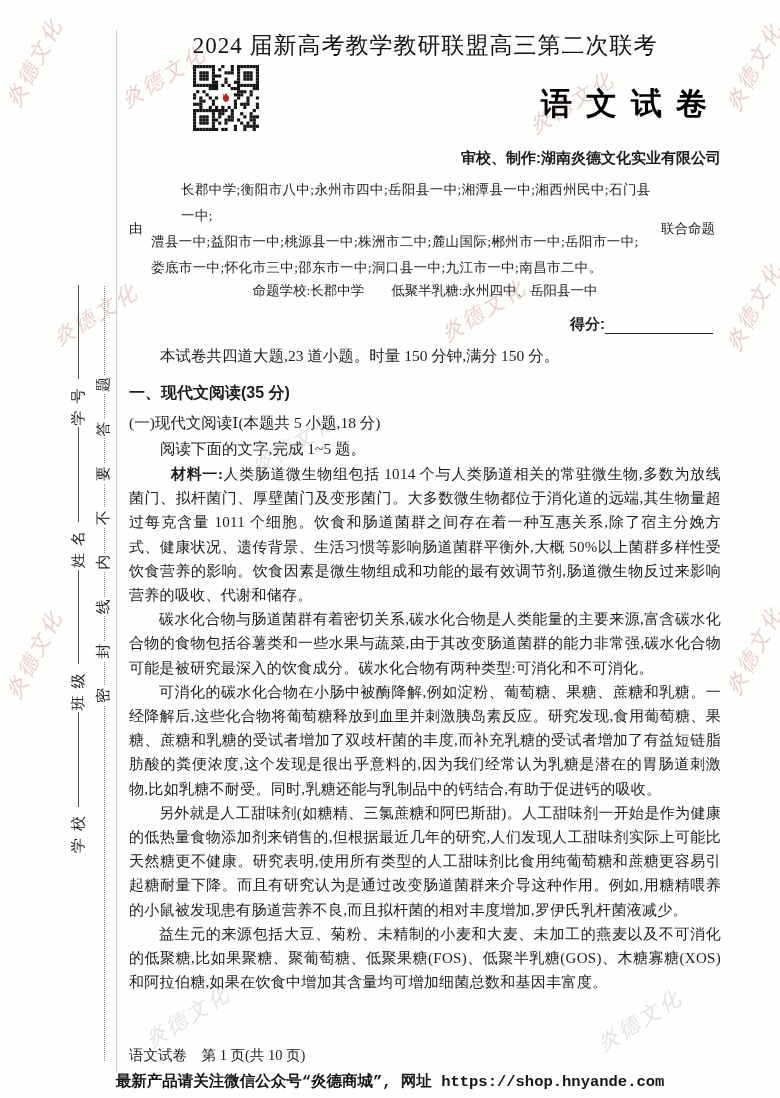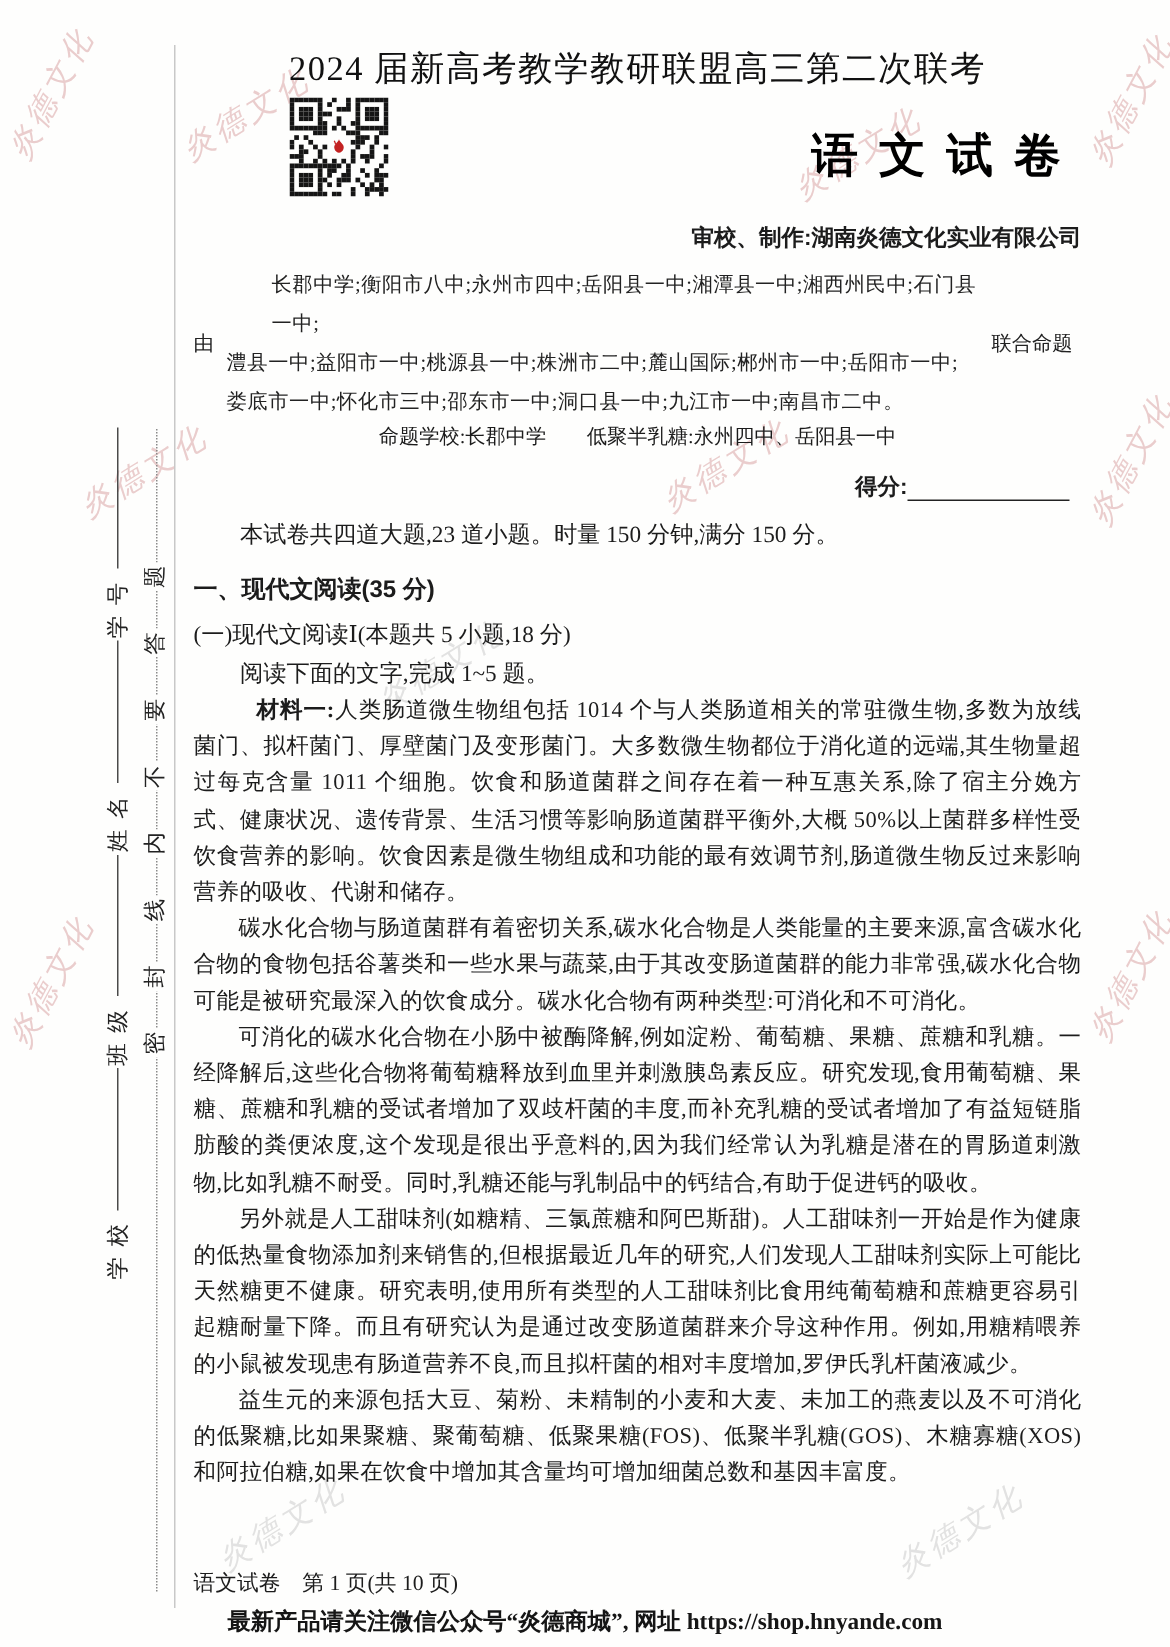--- a/index.html
+++ b/index.html
@@ -42,21 +42,21 @@
   #meta-line{margin:12px 0 0;text-indent:2em;font-size:15.5px;}
   #section-title{margin:16px 0 0;font-weight:700;font-size:16px;
                  font-family:"Liberation Sans","DejaVu Sans",sans-serif;}
   #part-title{margin:9px 0 0;font-size:15.5px;}
   #instruction{margin:5px 0 2px;text-indent:2em;font-size:15.5px;}
   .para{margin:0;text-indent:2em;font-size:15px;line-height:24.2px;text-align:justify;letter-spacing:.3px;}
   .mlabel{font-weight:700;margin-left:12px;}
   
   #page-line{position:absolute;left:129px;width:592px;top:1046px;text-align:left;font-size:14.5px;z-index:3;}
   #promo-line{position:absolute;left:0;width:780px;top:1071px;text-align:center;font-size:15.5px;font-weight:700;
-              font-family:Liberation Serif, serif;color:#151515;z-index:3;}
+              font-family:Liberation Mono, monospace;color:#151515;z-index:3;}
 </style>
 </head>
 <body>
 
 <div id="page">
 
   <span class="wm r60" style="left:-14px;top:48px;">炎德文化</span>
   <span class="wm r30" style="left:116px;top:62px;">炎德文化</span>
   <span class="wm r30" style="left:524px;top:88px;">炎德文化</span>
   <span class="wm r60" style="left:706px;top:52px;">炎德文化</span>

